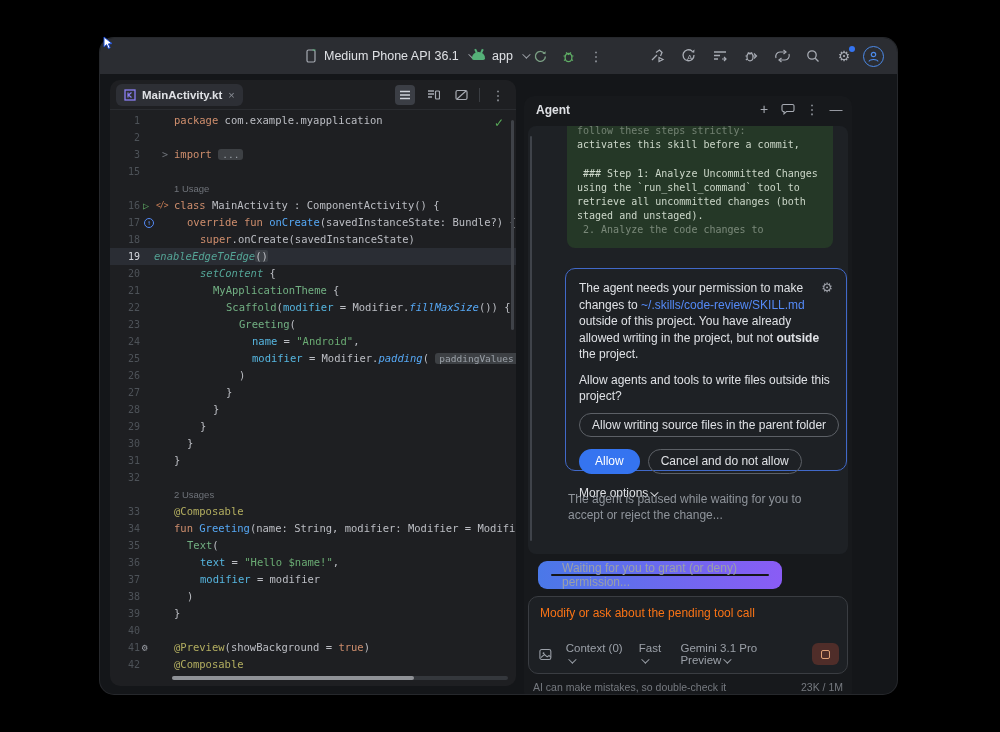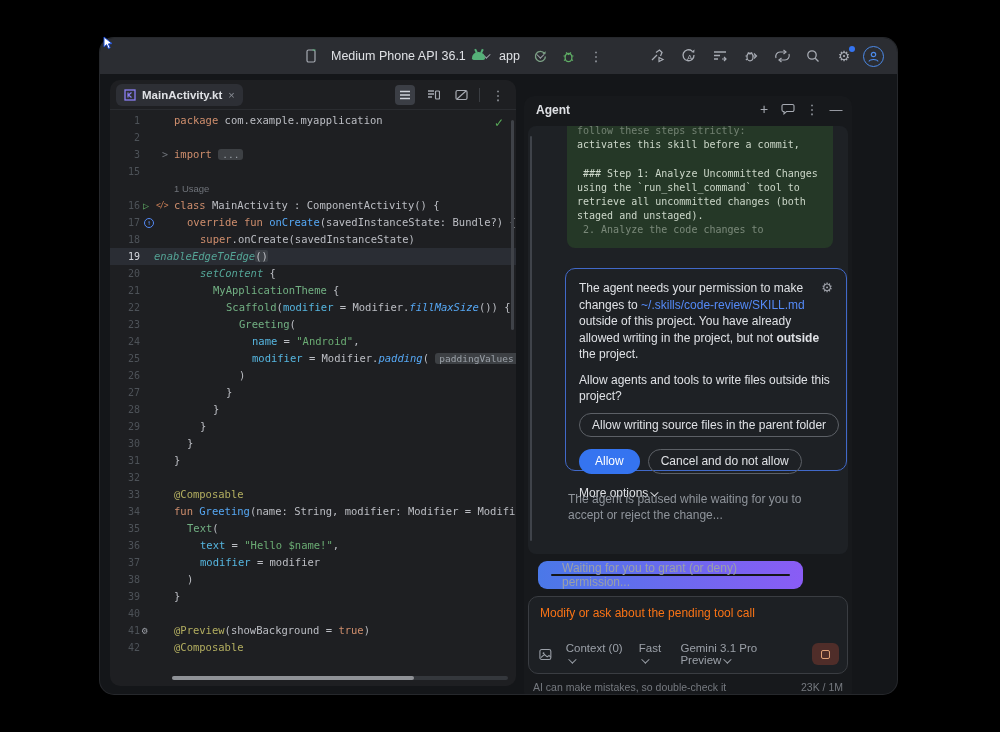--- a/index.html
+++ b/index.html
@@ -5,21 +5,21 @@
   * { margin:0; padding:0; box-sizing:border-box; }
   html,body { width:1000px; height:732px; background:#000; overflow:hidden;
               font-family:"Liberation Sans", sans-serif; }
 
   .window { position:absolute; left:100px; top:38px; width:797px; height:656px;
             background:#141619; border-radius:14px; overflow:hidden;
             box-shadow:0 0 0 1px #26282c; }
 
   
   .toolbar { position:absolute; left:0; top:0; width:100%; height:36px; background:#2b2d32; }
-  .tb-group { position:absolute; top:0; height:36px; display:flex; align-items:center; gap:14px;
+  .tb-group { position:absolute; top:0; height:36px; display:flex; align-items:center; gap:7px;
               color:#dfe1e5; font-size:12.5px; }
   .caret { width:6px; height:6px; border-right:1.4px solid #9da1a8; border-bottom:1.4px solid #9da1a8;
            transform:rotate(45deg) translateY(-2px); display:inline-block; margin-left:2px; }
   .tb-icon { display:inline-flex; align-items:center; justify-content:center; width:24px; height:24px;
              border-radius:5px; color:#a7abb3; }
   .tb-icon svg { display:block; }
   .dot-badge { position:absolute; width:6px; height:6px; border-radius:50%; background:#3574f0; }
   .android-head { width:13px; height:8px; background:#55b178; border-radius:7px 7px 2px 2px; position:relative; }
   .android-head::before, .android-head::after { content:""; position:absolute; top:-3px; width:1.5px; height:4px;
              background:#55b178; transform:rotate(-25deg); left:3px; }
@@ -91,21 +91,21 @@
   .perm-q { margin-top:9px; }
   .btn-row { margin-top:12px; display:flex; gap:8px; align-items:center; }
   .pill { border-radius:14px; font-size:12px; padding:4px 16px; white-space:nowrap; }
   .pill.primary { background:#3574f0; color:#fff; }
   .pill.ghost { border:1px solid #5c6066; color:#dfe1e5; padding:3px 12px; }
   .more-opts { margin-top:11px; color:#dfe1e5; font-size:12px; }
   .more-opts .caret { border-color:#dfe1e5; }
 
   .paused { position:absolute; left:40px; top:365px; width:272px; color:#8f949b; font-size:12px; line-height:16px; }
 
-  .wait-wrap { position:absolute; left:14px; top:465px; width:265px; height:28px; border-radius:9px;
+  .wait-wrap { position:absolute; left:14px; top:465px; width:244px; height:28px; border-radius:9px;
                background:linear-gradient(90deg,#4a78e8,#8a5cf5); padding:13px; }
   .wait-inner { width:100%; height:100%; border-radius:8px; background:#141619; color:#9aa0a8;
                 font-size:12px; display:flex; align-items:center; padding:0 11px; }
 
   .composer { position:absolute; left:4px; top:500px; width:320px; height:78px; background:#1d2024;
               border:1px solid #3a3d42; border-radius:10px; }
   .composer-ph { position:absolute; left:11px; top:9px; color:#f97316; font-size:12px; }
   .composer-row { position:absolute; left:10px; right:8px; bottom:7px; display:flex; align-items:center;
                   gap:14px; color:#9ba0a8; font-size:11.5px; }
   .composer-row .caret { border-color:#9ba0a8; }
@@ -261,20 +261,21 @@
         <div class="crow" style="padding-left: 129px;"><span class="ln">23</span><span class="tok-cf">Greeting</span><span class="tok-pl">(</span></div>
         <div class="crow" style="padding-left: 142px;"><span class="ln">24</span><span class="tok-ar">name</span><span class="tok-pl"> = </span><span class="tok-st">"Android"</span><span class="tok-pl">,</span></div>
         <div class="crow" style="padding-left: 142px;"><span class="ln">25</span><span class="tok-ar">modifier</span><span class="tok-pl"> = Modifier.</span><span class="tok-mf">padding</span><span class="tok-pl">( </span><span class="tok-chip">paddingValues =</span></div>
         <div class="crow" style="padding-left: 129px;"><span class="ln">26</span><span class="tok-pl">)</span></div>
         <div class="crow" style="padding-left: 116px;"><span class="ln">27</span><span class="tok-pl">}</span></div>
         <div class="crow" style="padding-left: 103px;"><span class="ln">28</span><span class="tok-pl">}</span></div>
         <div class="crow" style="padding-left: 90px;"><span class="ln">29</span><span class="tok-pl">}</span></div>
         <div class="crow" style="padding-left: 77px;"><span class="ln">30</span><span class="tok-pl">}</span></div>
         <div class="crow" style="padding-left: 64px;"><span class="ln">31</span><span class="tok-pl">}</span></div>
         <div class="crow" style="padding-left: 64px;"><span class="ln">32</span></div>
+        <div class="crow inlay" style="padding-left: 64px;">2 Usages</div>
         <div class="crow" style="padding-left: 64px;"><span class="ln">33</span><span class="tok-an">@Composable</span></div>
         <div class="crow" style="padding-left: 64px;"><span class="ln">34</span><span class="tok-kw">fun</span><span class="tok-fn"> Greeting</span><span class="tok-pl">(name: String, modifier: Modifier = Modifier</span></div>
         <div class="crow" style="padding-left: 77px;"><span class="ln">35</span><span class="tok-cf">Text</span><span class="tok-pl">(</span></div>
         <div class="crow" style="padding-left: 90px;"><span class="ln">36</span><span class="tok-ar">text</span><span class="tok-pl"> = </span><span class="tok-st">"Hello $name!"</span><span class="tok-pl">,</span></div>
         <div class="crow" style="padding-left: 90px;"><span class="ln">37</span><span class="tok-ar">modifier</span><span class="tok-pl"> = modifier</span></div>
         <div class="crow" style="padding-left: 77px;"><span class="ln">38</span><span class="tok-pl">)</span></div>
         <div class="crow" style="padding-left: 64px;"><span class="ln">39</span><span class="tok-pl">}</span></div>
         <div class="crow" style="padding-left: 64px;"><span class="ln">40</span></div>
         <div class="crow" style="padding-left: 64px;"><span class="ln">41</span><span class="gi gear" style="left: 32px;">⚙</span><span class="tok-an">@Preview</span><span class="tok-pl">(showBackground = </span><span class="tok-kw">true</span><span class="tok-pl">)</span></div>
         <div class="crow" style="padding-left: 64px;"><span class="ln">42</span><span class="tok-an">@Composable</span></div>

